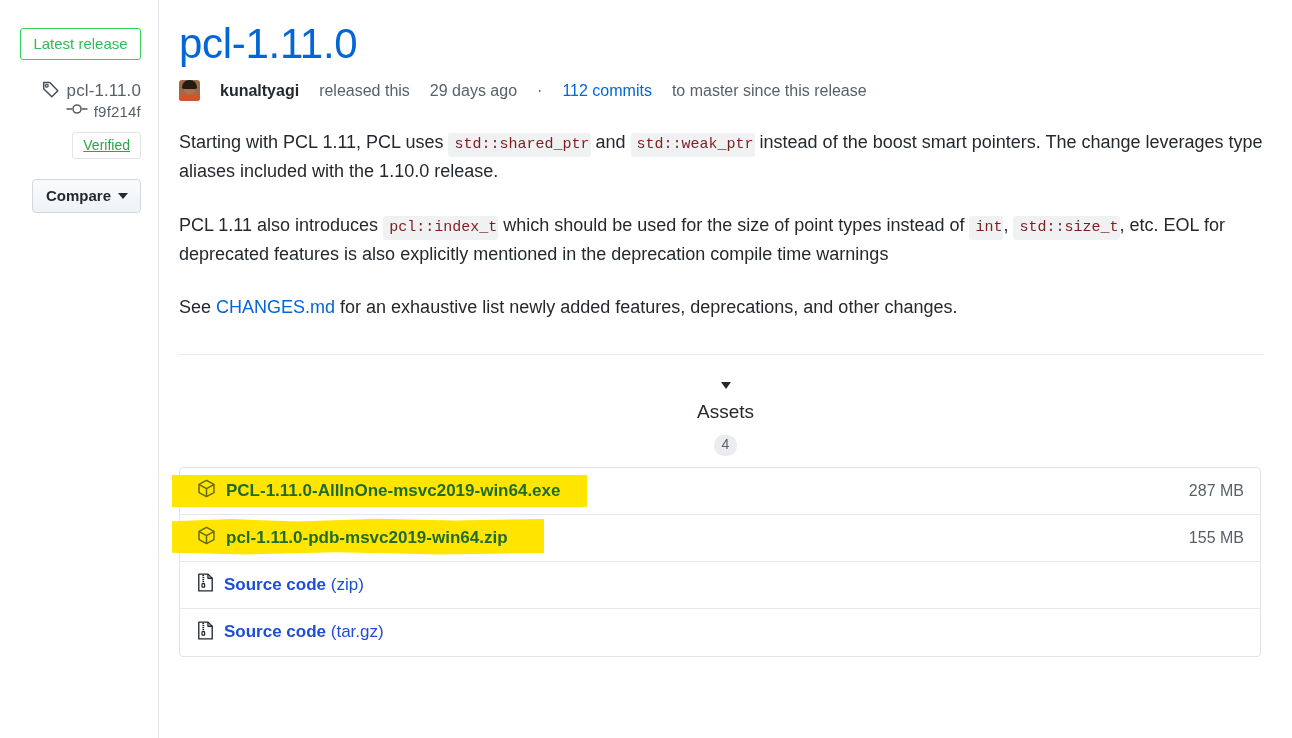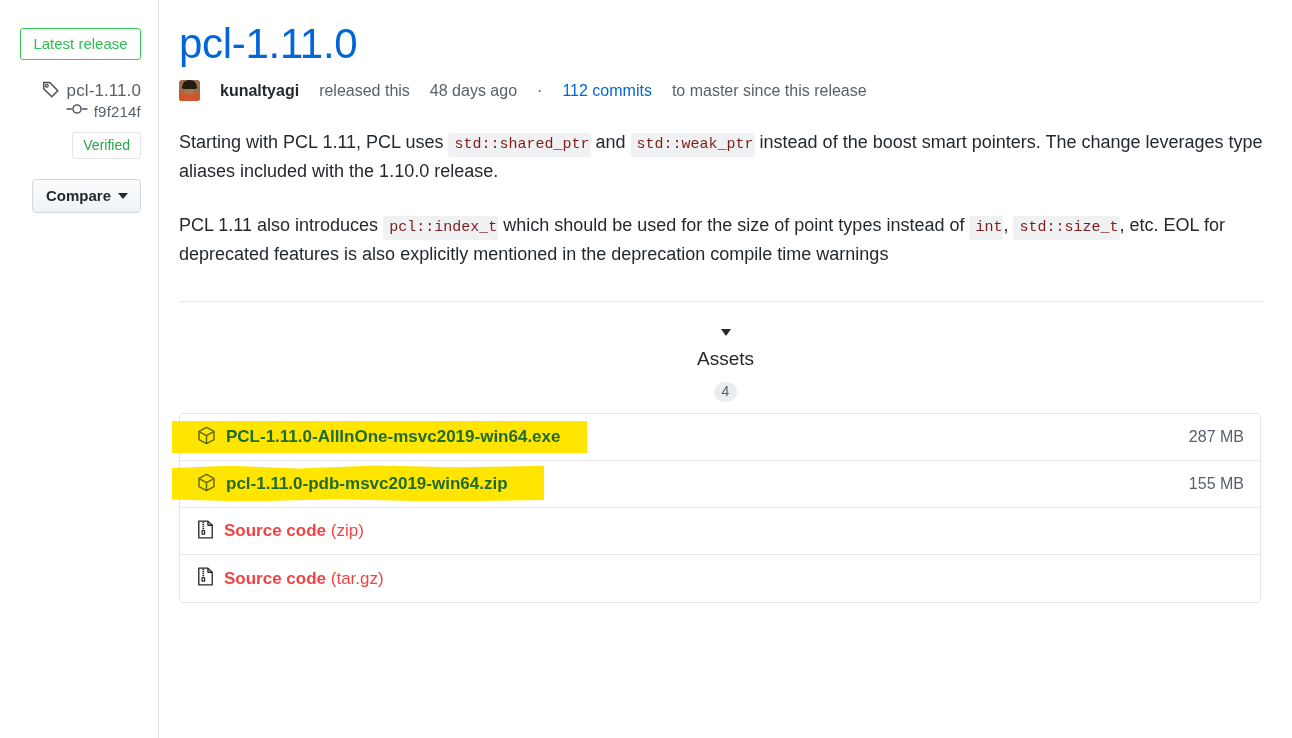--- a/index.html
+++ b/index.html
@@ -86,20 +86,21 @@
     margin-top: 12px;
   }
   .verified-badge {
     border: 1px solid #e1e4e8;
     border-radius: 3px;
     color: #28a745;
     font-size: 14px;
     padding: 5px 10px 6px 10px;
     background: #fff;
     line-height: 1;
+    text-decoration: underline;
   }
   .compare-wrap {
     display: flex;
     justify-content: flex-end;
     padding-right: 18px;
     margin-top: 20px;
   }
   .compare-btn {
     display: inline-flex;
     align-items: center;
@@ -282,21 +283,21 @@
     color: #1f6b2e;
   }
   .asset-size {
     font-size: 16px;
     color: #586069;
     position: relative;
     z-index: 2;
   }
   .src-name {
     font-size: 17px;
-    color: #ef4444;
+    color: #1d4ed8;
     white-space: nowrap;
   }
   .src-name .bold { font-weight: 600; }
   .src-name .ext { font-weight: 400; }
 
   
   .hl-mark {
     position: absolute;
     background: #ffe500;
     z-index: 1;
@@ -363,30 +364,31 @@
     <h1 class="release-title">pcl-1.11.0</h1>
 
     <div class="byline">
       <span class="avatar">
         <span class="shirt"></span>
           <span class="face"></span>
           <span class="hair"></span>
       </span>
       <span class="author">kunaltyagi</span>
       <span>released this</span>
-      <span>48 days ago</span>
+      <span>29 days ago</span>
       <span>·</span>
       <a href="#">112 commits</a>
       <span>to master since this release</span>
     </div>
 
     <p class="para p1"><span>Starting with PCL 1.11, PCL uses </span><code class="inline">std::shared_ptr</code><span> and </span><code class="inline">std::weak_ptr</code><span> instead of the boost smart pointers. The change leverages type aliases included with the 1.10.0 release.</span></p>
 
     <p class="para p2"><span>PCL 1.11 also introduces </span><code class="inline">pcl::index_t</code><span> which should be used for the size of point types instead of </span><code class="inline">int</code><span>, </span><code class="inline">std::size_t</code><span>, etc. EOL for deprecated features is also explicitly mentioned in the deprecation compile time warnings</span></p>
 
+    <p class="para p3"><span>See </span><a href="#">CHANGES.md</a><span> for an exhaustive list newly added features, deprecations, and other changes.</span></p>
 
     <div class="divider"></div>
 
     <div class="assets-header">
       <span class="assets-caret"></span>
       <span class="assets-label">Assets</span>
       <span class="assets-count">4</span>
     </div>
 
     <div class="assets-table">

